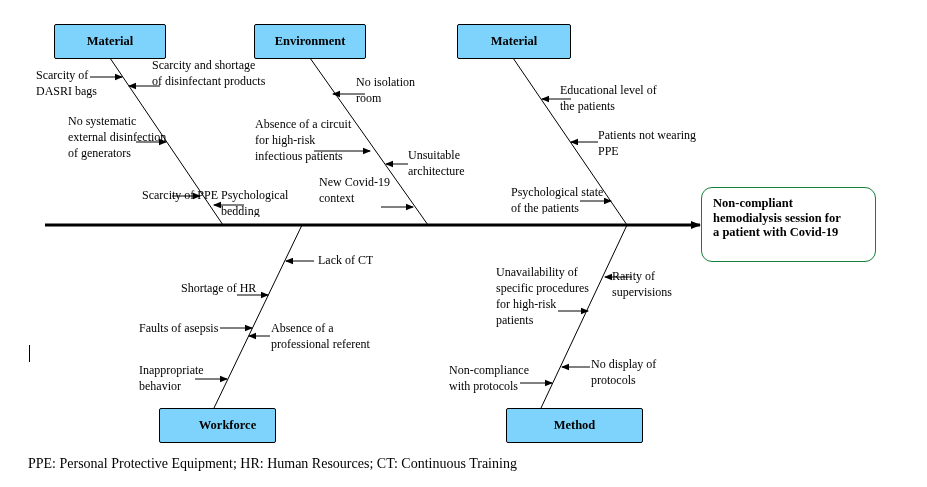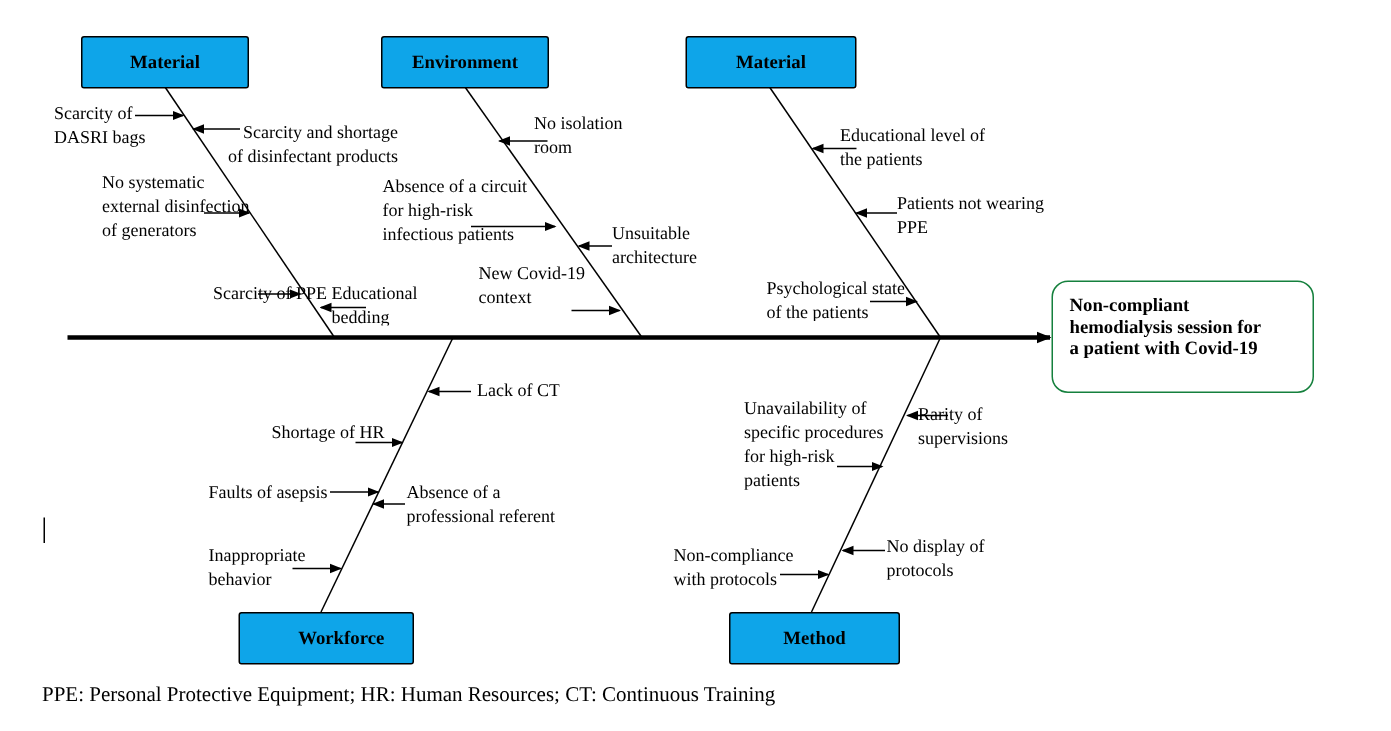--- a/index.html
+++ b/index.html
@@ -1,19 +1,19 @@
 <!DOCTYPE html>
 <html><head>
 <meta charset="utf-8">
 <style>
   html, body { margin: 0; padding: 0; background: #ffffff; }
   body { width: 927px; height: 487px; position: relative; overflow: hidden;
          font-family: "Liberation Serif", serif; color: #000; }
   #diagram { position: absolute; left: 0; top: 0; width: 927px; height: 487px; }
-  .cat-box { position: absolute; border: 1px solid #000; border-radius: 2px; background: #0ea5e9;
+  .cat-box { position: absolute; border: 1px solid #000; border-radius: 2px; background: #7dd3fc;
              box-sizing: border-box; display: flex; align-items: center; justify-content: center;
              font-weight: bold; font-size: 12.5px; }
   .effect-box { position: absolute; left: 701px; top: 187px; width: 175px; height: 75px;
                 border: 1px solid #15803d; border-radius: 11px; box-sizing: border-box;
                 font-weight: bold; font-size: 12.5px; line-height: 14.5px;
                 padding: 8px 0 0 11px; background:#fff; }
   .cause { position: absolute; font-size: 12px; line-height: 16px; white-space: pre; background: transparent; }
   .footnote { position: absolute; left: 28px; top: 456px; font-size: 14px; white-space: nowrap; }
   .caret { position: absolute; left: 29px; top: 345px; width: 1px; height: 17px; background: #000; }
   .clip { overflow: hidden; }
@@ -63,37 +63,37 @@
   <line x1="632" y1="277" x2="605" y2="277" stroke="#000" marker-end="url(#ah)"></line>
   <line x1="558" y1="311" x2="588" y2="311" stroke="#000" marker-end="url(#ah)"></line>
   <line x1="590" y1="367" x2="562" y2="367" stroke="#000" marker-end="url(#ah)"></line>
   <line x1="520" y1="383" x2="552" y2="383" stroke="#000" marker-end="url(#ah)"></line>
 </svg>
 
 <div class="cat-box" style="left:54px;top:24px;width:112px;height:35px;">Material</div>
 <div class="cat-box" style="left:254px;top:24px;width:112px;height:35px;">Environment</div>
 <div class="cat-box" style="left:457px;top:24px;width:114px;height:35px;">Material</div>
 <div class="cat-box" style="left:159px;top:408px;width:117px;height:35px;padding-left:20px;">Workforce</div>
-<div class="cat-box" style="left:486px;top:408px;width:114px;height:35px;">Method</div>
+<div class="cat-box" style="left:506px;top:408px;width:137px;height:35px;">Method</div>
 
 <div class="effect-box">
   <div style="white-space:pre;">Non-compliant
 hemodialysis session for
 a patient with Covid-19</div>
 </div>
 
 <div class="cause" style="left:36px;top:67px;">Scarcity of
 DASRI bags</div>
-<div class="cause" style="left:152px;top:80px;text-align:right;">Scarcity and shortage
+<div class="cause" style="left:152px;top:57px;">Scarcity and shortage
 of disinfectant products</div>
 <div class="cause" style="left:68px;top:113px;">No systematic
 external disinfection
 of generators</div>
 <div class="cause" style="left:97px;top:187px;margin-left:45px;">Scarcity of PPE</div>
-<div class="cause clip" style="left:221px;top:187px;height:30px;">Educational
+<div class="cause clip" style="left:221px;top:187px;height:30px;">Psychological
 bedding</div>
 
 <div class="cause" style="left:356px;top:74px;">No isolation
 room</div>
 <div class="cause" style="left:255px;top:116px;">Absence of a circuit
 for high-risk
 infectious patients</div>
 <div class="cause" style="left:408px;top:147px;">Unsuitable
 architecture</div>
 <div class="cause" style="left:319px;top:174px;">New Covid-19

